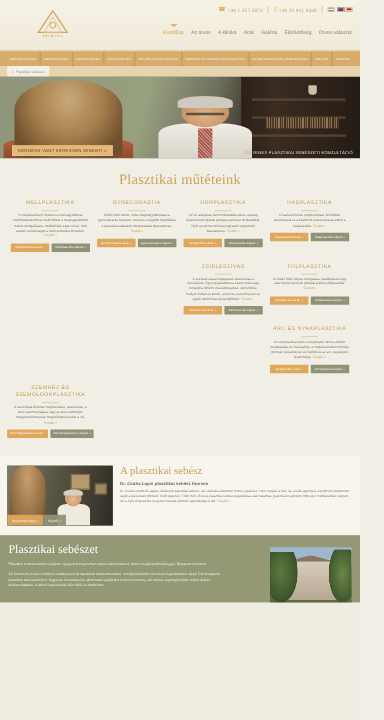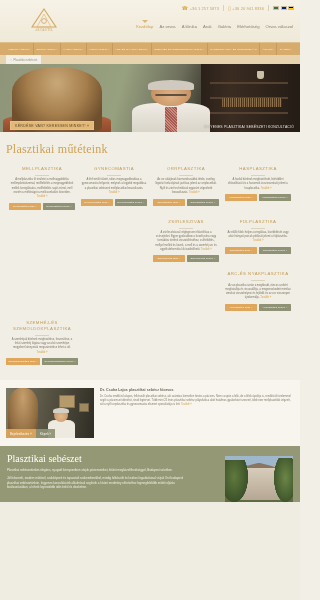--- a/index.html
+++ b/index.html
@@ -124,21 +124,21 @@
   }
   .hero-caption {
     position: absolute; right: 6px; bottom: 3px;
     color: #f4efe4; font-size: 3.4px; letter-spacing: .2px; white-space: nowrap;
     text-shadow: 0 0 1px rgba(0,0,0,.6);
   }
 
   
   .main { background: #f1eee5; padding: 10px 6px 6px; position: relative; }
   .sec-title {
-    text-align: left; color: #cfa256; font-size: 12px; font-weight: 400;
+    text-align: center; color: #cfa256; font-size: 12px; font-weight: 400;
     font-family: "Liberation Serif", serif; letter-spacing: .2px; margin-bottom: 9px;
   }
   .grid { display: flex; flex-wrap: wrap; }
   .cell { width: 25%; padding: 0 3px 9px; text-align: center; }
   .cell.empty { visibility: hidden; }
   .cell h3 {
     font-size: 4.3px; color: #c49a50; font-weight: 400; letter-spacing: .45px;
     margin-bottom: 3px; line-height: 1.35;
   }
   .cell .rule { width: 14px; height: .5px; background: #dcd2bb; margin: 0 auto 3px; }
@@ -416,20 +416,21 @@
         <div class="dp-head"></div>
         <div class="dp-hair"></div>
       </div>
       <div class="pbtns">
         <span class="pbtn orange">Bejelentkezés »</span>
         <span class="pbtn green">Képek »</span>
       </div>
     </div>
 
     <div class="doc-body">
+      <h2>A plasztikai sebész</h2>
       <h4>Dr. Csuha Lajos plasztikai sebész főorvos</h4>
       <p><span>Dr. Csuha rendkívül alapos, felkészült plasztikai sebész, aki számára kiemelten fontos a páciens. Nem csupán a lelki, de a lélek ápolója is, rendkívüli türelemmel segíti a pácienseit döntésit, rövid legtervet. Több mint 25 éves plasztikai sebész pályafutása alatt hatalmas gyakorlatot szerzett, több ezer mellplasztikát végzett, sőt a nyílt orrplasztika és gynecomastia elismert specialistája is lett.</span> <span class="more">Tovább »</span></p>
     </div>
 
   </div>
 
   <div class="footer">
     <h2>Plasztikai sebészet</h2>
     <p>Plasztikai sebészetünkön elegáns, nyugodt környezetben várjuk pácienseinket, kitűnő megközelíthetőséggel, Budapest szívében.</p>
     <p>Jól felszerelt, modern műtővel, szakképzett és tapasztalt szakemberekkel, mindig felkészült és kedves fogadtatással várjuk Önt budapesti plasztikai sebészetünkön. Ingyenes konzultációnk alkalmával segítünk a kívánt eredmény eléréséhez legmegfelelőbb műtéti eljárás kiválasztásában, a lehető legrövidebb időn belül és diszkréten.</p>

